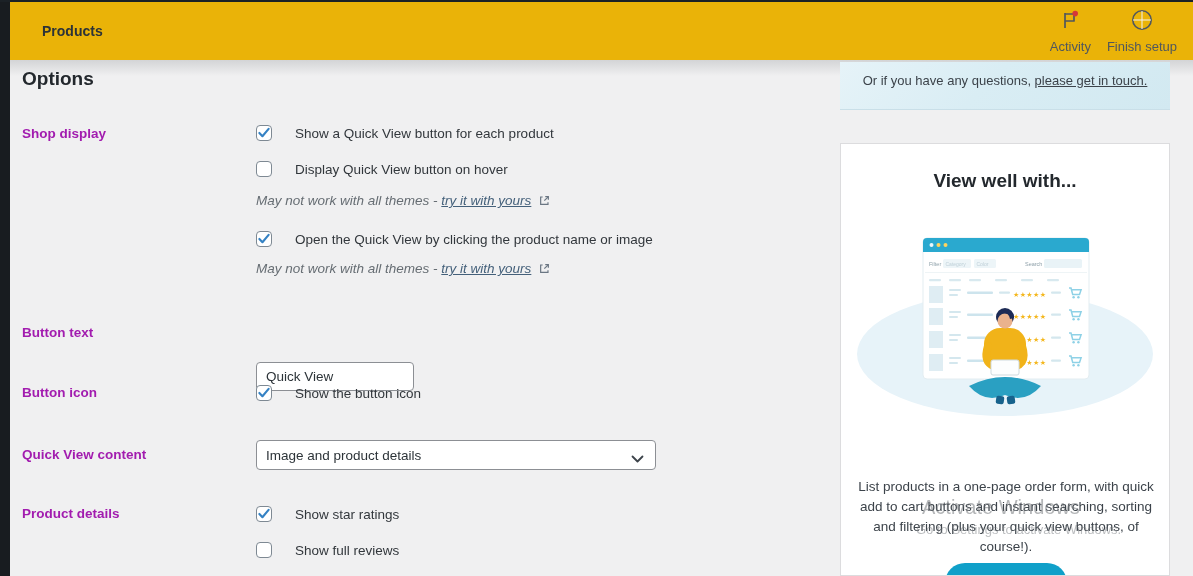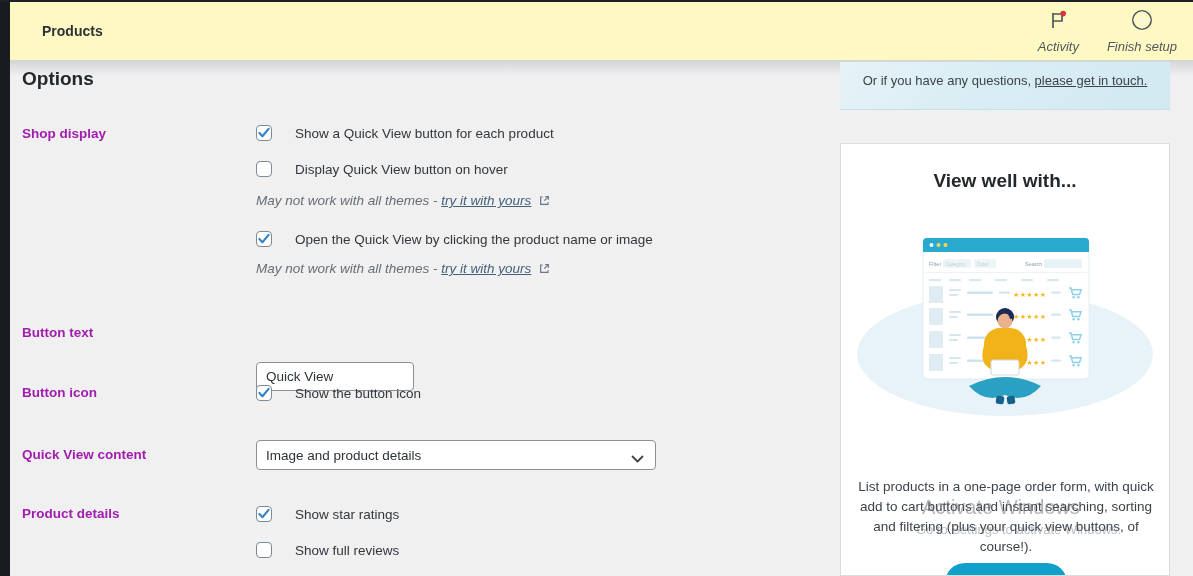--- a/index.html
+++ b/index.html
@@ -3,23 +3,23 @@
 <meta charset="utf-8">
 <style>
   * { margin:0; padding:0; box-sizing:border-box; }
   html,body { width:1193px; height:576px; overflow:hidden; }
   body { font-family:"Liberation Sans", sans-serif; background:#f0f0f1; }
   .page { position:relative; width:1193px; height:576px; overflow:hidden; background:#f0f0f1; }
 
   .top-edge { position:absolute; left:0; top:0; width:1193px; height:2px; background:#1b2126; z-index:40; }
   .side-strip { position:absolute; left:0; top:0; width:10px; height:576px; background:#181c20; z-index:39; }
 
-  .topbar { position:absolute; left:10px; top:0; width:1183px; height:60px; background:#fef9c3; z-index:10; }
+  .topbar { position:absolute; left:10px; top:0; width:1183px; height:60px; background:#eab308; z-index:10; }
   .topbar-title { position:absolute; left:32px; top:23px; font-size:14px; font-weight:700; color:#2c3338; }
-  .topbar-actions { position:absolute; right:16px; top:9px; display:flex; gap:28px; z-index:11;font-style:italic; }
+  .topbar-actions { position:absolute; right:16px; top:9px; display:flex; gap:16px; z-index:11; }
   .tb-item { display:flex; flex-direction:column; align-items:center; cursor:pointer; }
   .tb-item .lbl { margin-top:4px; font-size:13px; color:#50575e; }
 
   .content { position:absolute; left:10px; top:60px; width:1183px; height:516px; background:#f0f0f1; }
   .content::before { content:""; position:absolute; left:0; top:0; width:100%; height:16px;
       background:linear-gradient(#d3d4d6, rgba(240,240,241,0)); pointer-events:none; }
 
   .options-heading { position:absolute; left:12px; top:8px; font-size:19px; font-weight:600; color:#23282d; }
   .field-label { position:absolute; left:12px; font-size:13.5px; font-weight:700; color:#a21caf; }
 

